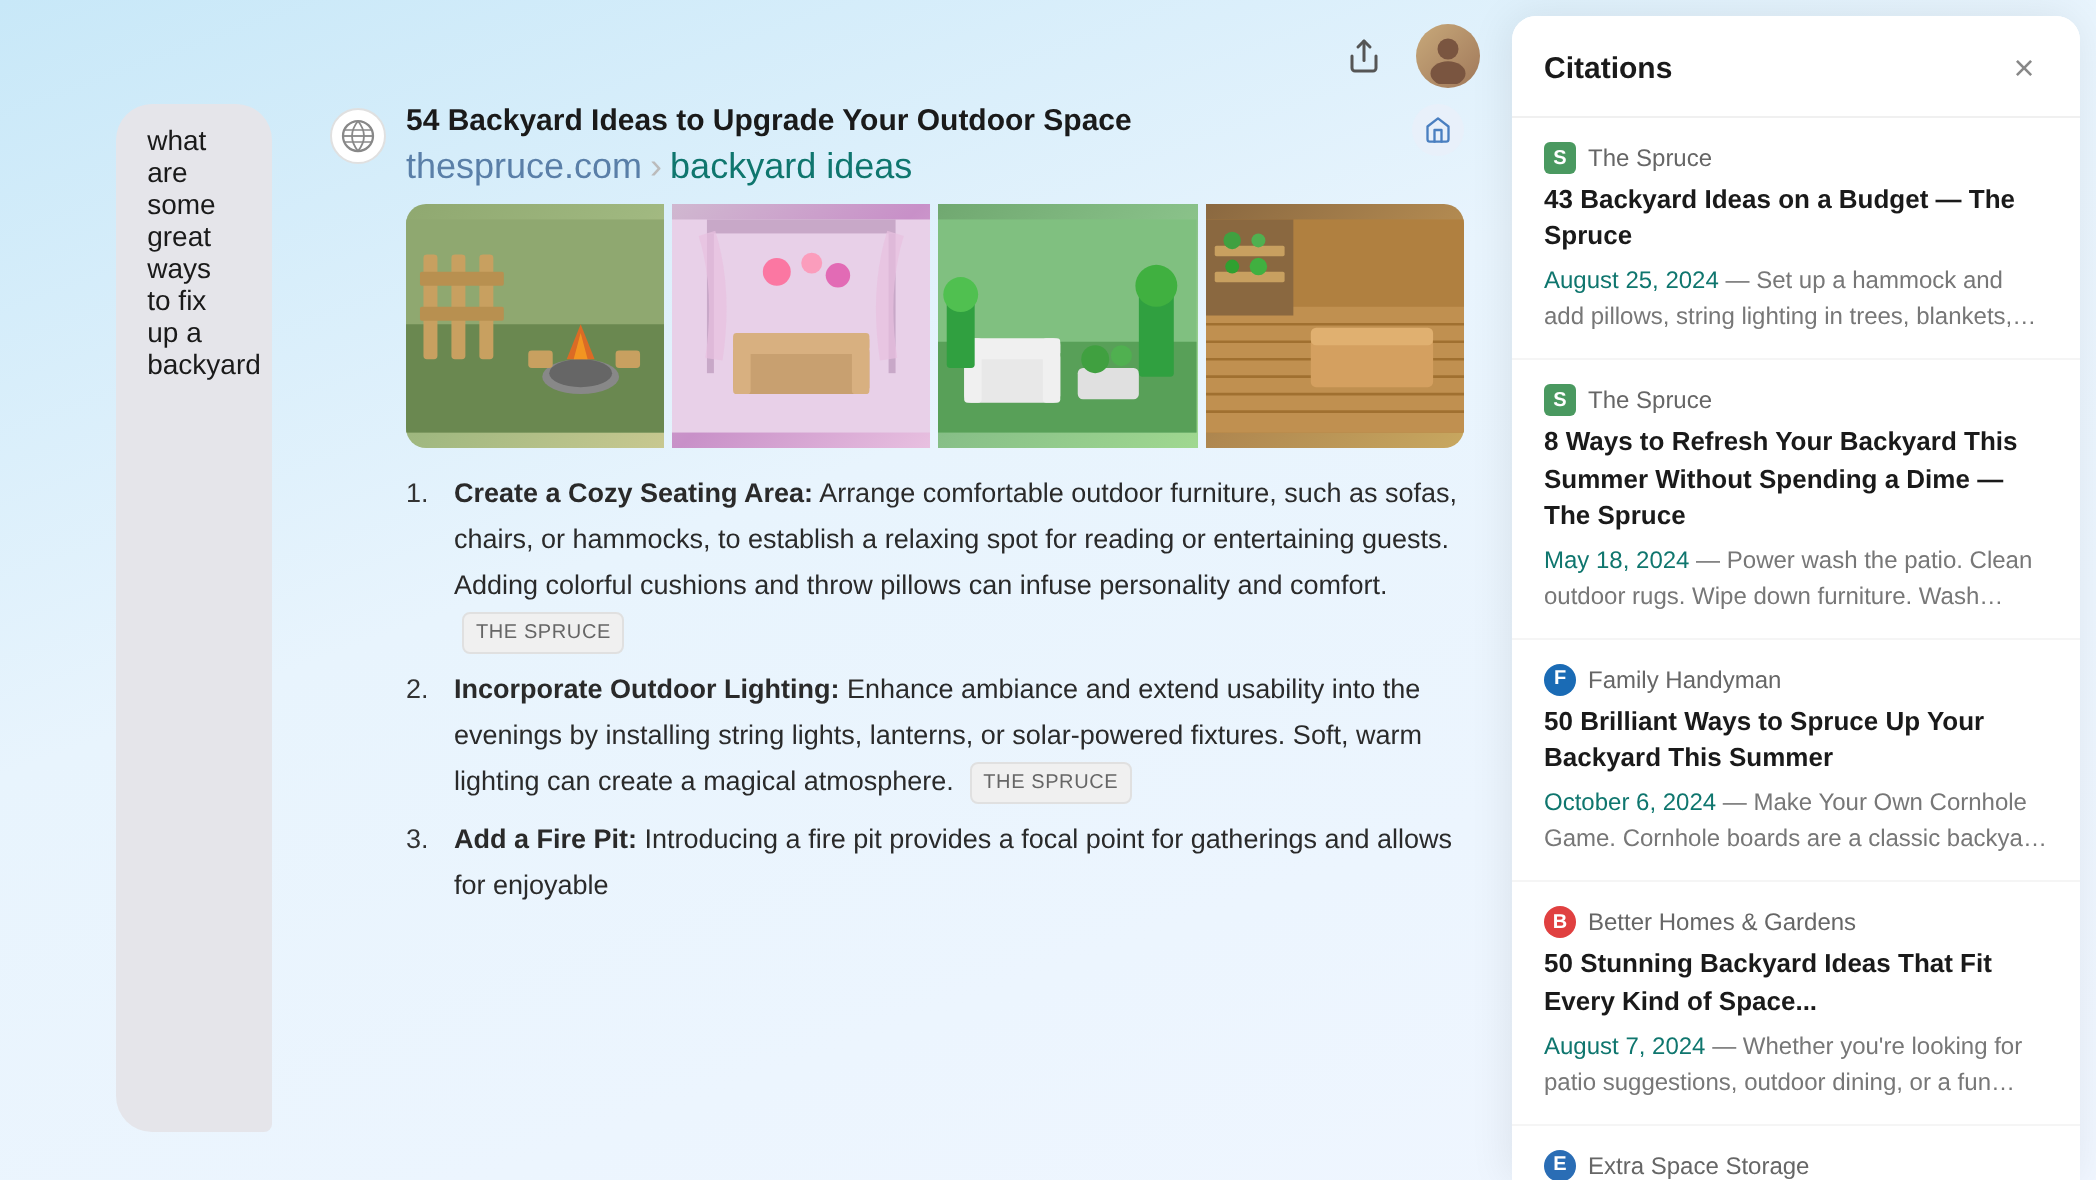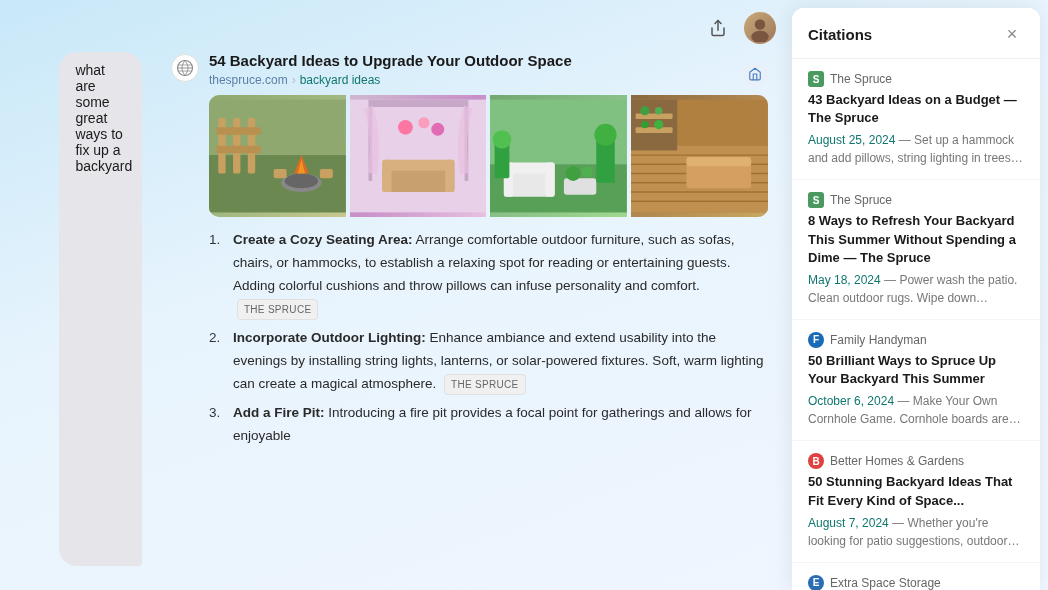--- a/index.html
+++ b/index.html
@@ -111,35 +111,35 @@
       width: 18px;
       height: 18px;
     }
 
     .ai-content {
       flex: 1;
     }
 
     .source-link-row {
       display: flex;
-      align-items: flex-end;
+      align-items: flex-start;
       gap: 6px;
       margin-bottom: 8px;
       flex-wrap: wrap;
     }
 
     .ai-title {
       font-size: 15px;
       font-weight: 600;
       color: #1a1a1a;
       margin-bottom: 4px;
     }
 
     .source-url {
-      font-size: 12px;
+      font-size: 18px;
       color: #5a7fa8;
       display: flex;
       align-items: center;
       gap: 4px;
     }
 
     .source-url span {
       color: #888;
     }
 
@@ -225,21 +225,21 @@
       color: #666;
       font-weight: 500;
       letter-spacing: 0.03em;
       margin-left: 4px;
       vertical-align: middle;
       text-transform: uppercase;
     }
 
     
     .citations-panel {
-      width: 248px;
+      width: 284px;
       background: #fff;
       border-left: none;
       border-radius: 12px 12px 0 0;
       margin: 8px 8px 0 0;
       overflow-y: auto;
       box-shadow: -2px 0 20px rgba(0,0,0,0.08);
       display: flex;
       flex-direction: column;
     }
 

